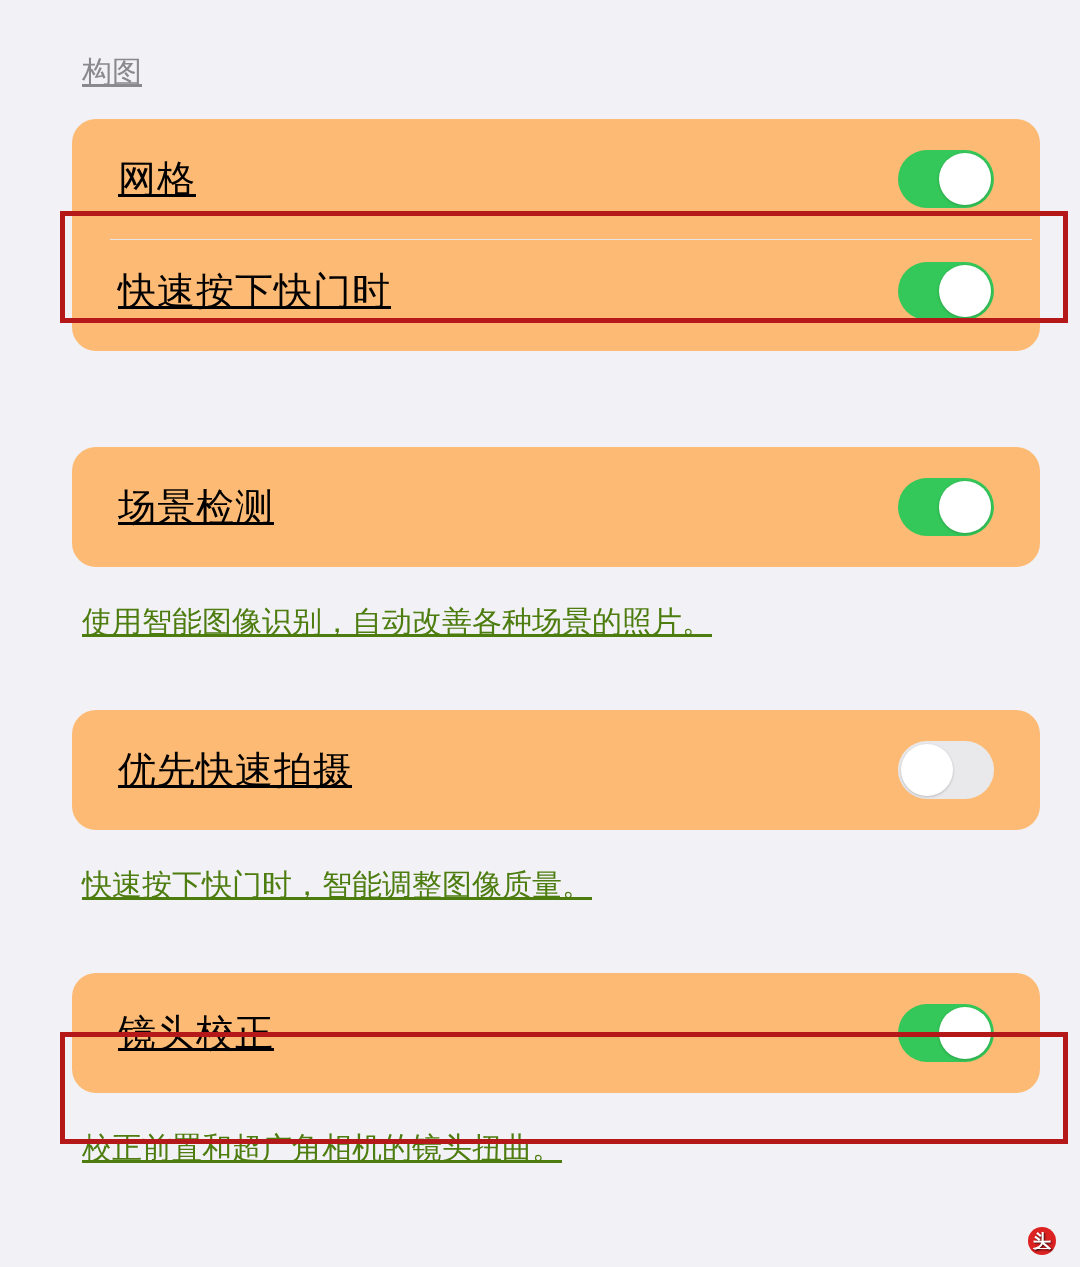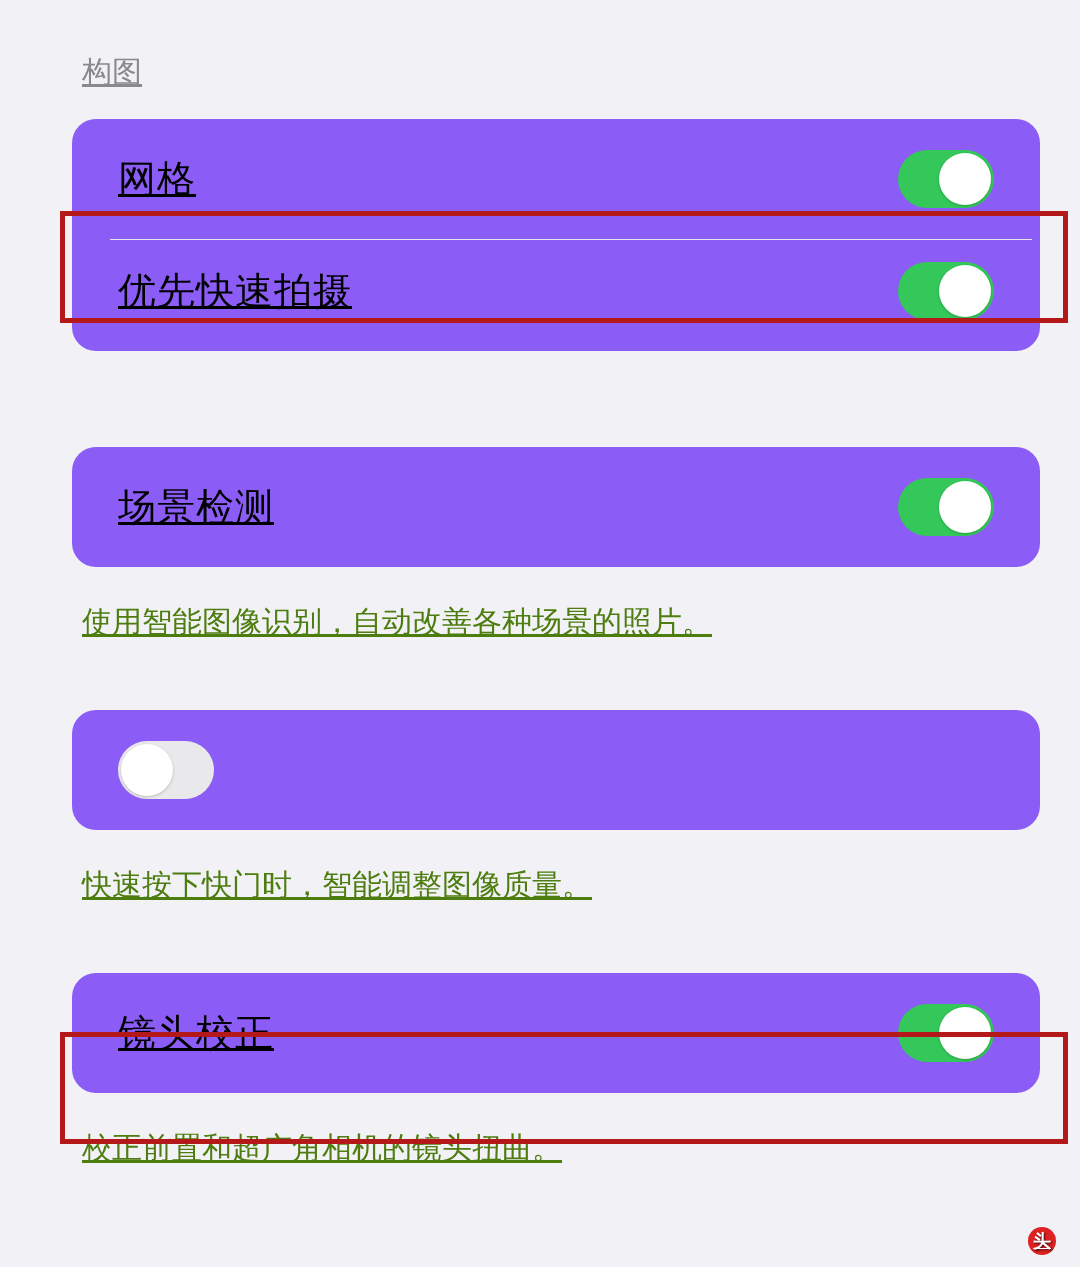--- a/index.html
+++ b/index.html
@@ -13,21 +13,21 @@
   }
   .container {
     padding: 0 40px;
   }
   .section-header {
     font-size: 30px;
     color: #8a8a8e;
     padding: 28px 0 18px 10px;
   }
   .group {
-    background: #8b5cf6;
+    background: #fdba74;
     border-radius: 24px;
     overflow: hidden;
   }
   .row {
     display: flex;
     align-items: center;
     justify-content: space-between;
     padding: 0 30px;
     height: 104px;
     position: relative;
@@ -100,40 +100,41 @@
 <div class="container">
 
   <div class="section-header">构图</div>
 
   <div class="group">
     <div class="row">
       <span class="row-label">网格</span>
       <div class="toggle on"></div>
     </div>
     <div class="row" id="row-mirror">
-      <span class="row-label">优先快速拍摄</span>
+      <span class="row-label">快速按下快门时</span>
       <div class="toggle on"></div>
     </div>
   </div>
 
   <div class="spacer-large"></div>
 
 
   <div class="group">
     <div class="row">
       <span class="row-label">场景检测</span>
       <div class="toggle on"></div>
     </div>
   </div>
   <div class="footer-note">使用智能图像识别，自动改善各种场景的照片。</div>
 
   <div class="spacer-med"></div>
 
   <div class="group">
     <div class="row">
+      <span class="row-label">优先快速拍摄</span>
       <div class="toggle off"></div>
     </div>
   </div>
   <div class="footer-note">快速按下快门时，智能调整图像质量。</div>
 
   <div class="spacer-med"></div>
 
   <div class="group" id="group-lens">
     <div class="row">
       <span class="row-label">镜头校正</span>

